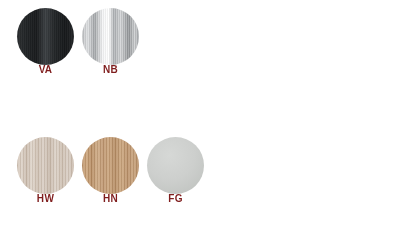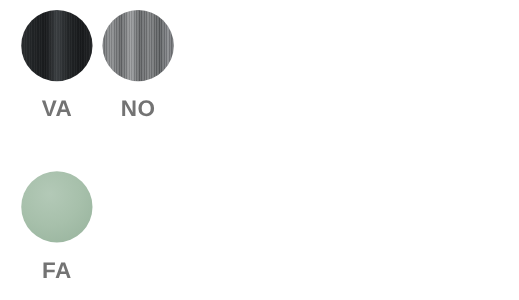--- a/index.html
+++ b/index.html
@@ -54,26 +54,25 @@
     inset: 0;
     border-radius: 50%;
   }
   .swatch-disc .sheen {
     position: absolute;
     inset: 0;
     border-radius: 50%;
   }
 
   .swatch-label {
-    margin-top: 13px;
     font-family: "Liberation Sans", sans-serif;
-    font-size: 18px;
+    font-size: 10px;
     font-weight: bold;
     letter-spacing: 0.3px;
-    color: #737373;
+    color: #7f1d1d;
     line-height: 1;
     text-align: center;
   }
 
   
 
   
   .fin-VA {
     background:
       linear-gradient(90deg,
@@ -228,42 +227,56 @@
 
     <div class="swatch-cell">
       <div class="swatch-disc fin-VA">
         <span class="grain"></span>
         <span class="sheen"></span>
       </div>
       <div class="swatch-label">VA</div>
     </div>
 
 
-
-
-    <div class="swatch-cell">
-      <div class="swatch-disc fin-NO">
-        <span class="grain"></span>
-        <span class="sheen"></span>
-      </div>
-      <div class="swatch-label">NO</div>
-    </div>
+    <div class="swatch-cell">
+      <div class="swatch-disc fin-NB">
+        <span class="grain"></span>
+        <span class="sheen"></span>
+      </div>
+      <div class="swatch-label">NB</div>
+    </div>
+
+
 
 
   </div>
 
   <div class="swatch-row" id="row-2">
 
-
-
-
-
-    <div class="swatch-cell">
-      <div class="swatch-disc fin-FA">
-        <span class="grain"></span>
-        <span class="sheen"></span>
-      </div>
-      <div class="swatch-label">FA</div>
-    </div>
+    <div class="swatch-cell">
+      <div class="swatch-disc fin-HW">
+        <span class="grain"></span>
+        <span class="sheen"></span>
+      </div>
+      <div class="swatch-label">HW</div>
+    </div>
+
+    <div class="swatch-cell">
+      <div class="swatch-disc fin-HN">
+        <span class="grain"></span>
+        <span class="sheen"></span>
+      </div>
+      <div class="swatch-label">HN</div>
+    </div>
+
+
+    <div class="swatch-cell">
+      <div class="swatch-disc fin-FG">
+        <span class="grain"></span>
+        <span class="sheen"></span>
+      </div>
+      <div class="swatch-label">FG</div>
+    </div>
+
 
   </div>
 
 </div>
 
 </body></html>

